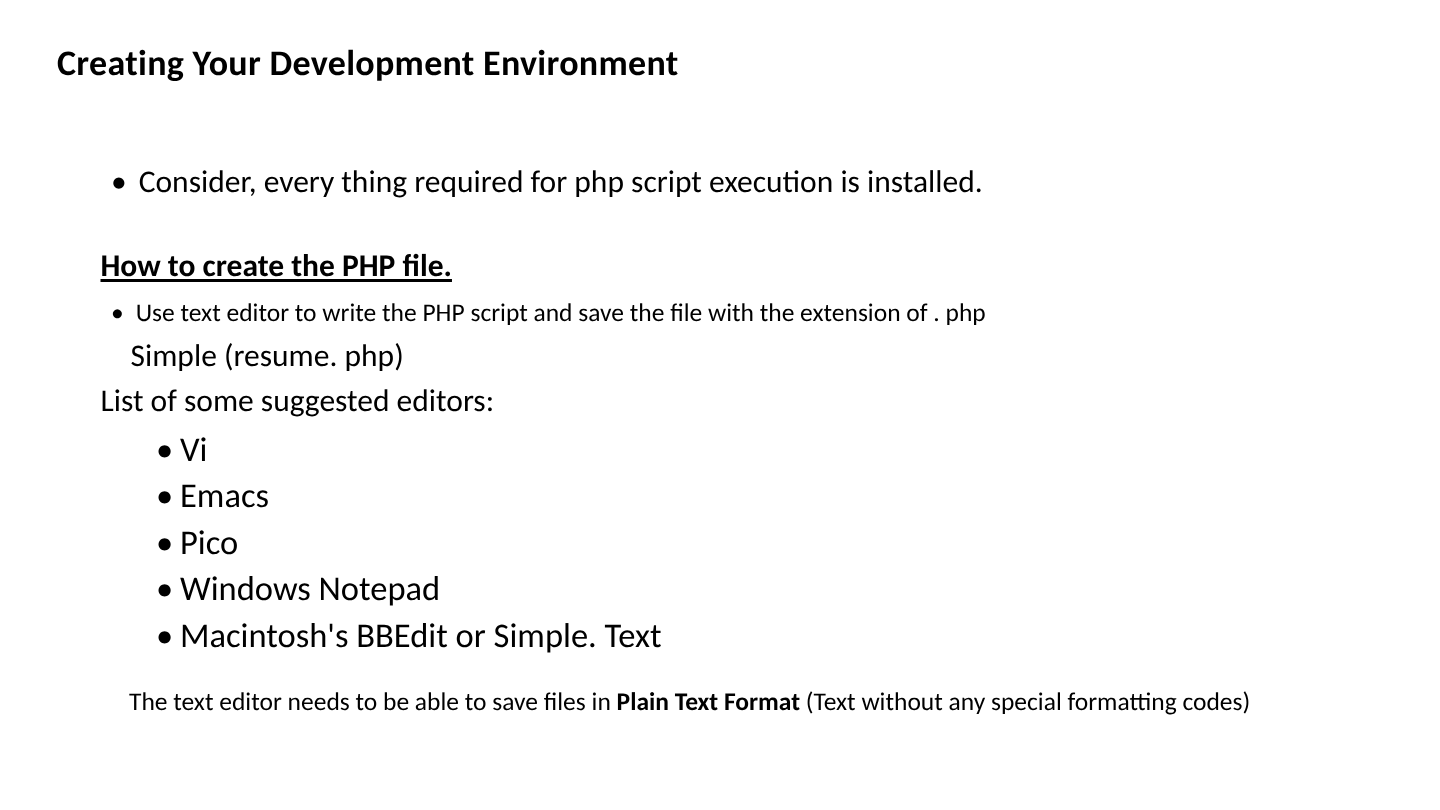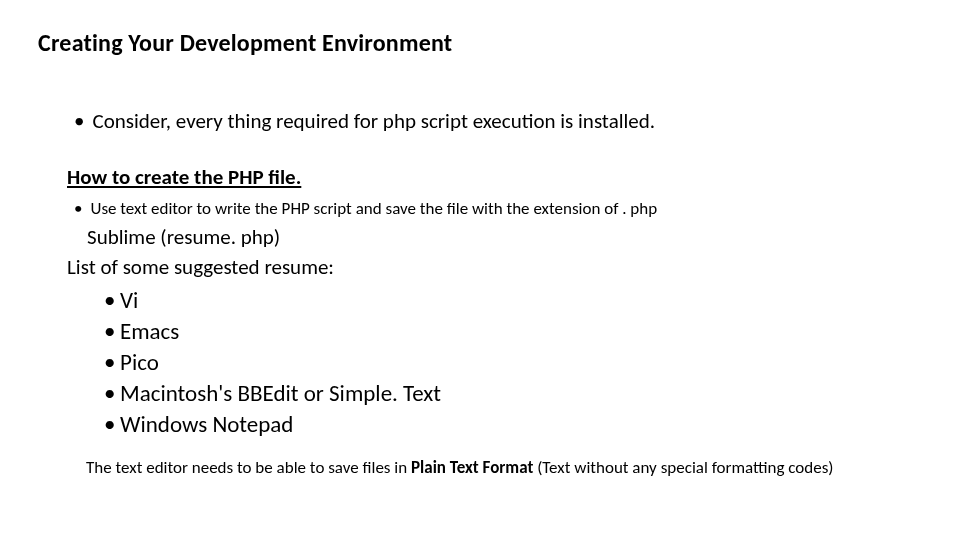--- a/index.html
+++ b/index.html
@@ -88,29 +88,29 @@
   <div class="b1">
     <span class="dot">•</span><span>Consider, every thing required for php script execution is installed.</span>
   </div>
 
   <div class="sub-h">How to create the PHP file.</div>
 
   <div class="b2">
     <span class="dot">•</span><span>Use text editor to write the PHP script and save the file with the extension of . php</span>
   </div>
 
-  <div class="example">Sublime (resume. php)</div>
+  <div class="example">Simple (resume. php)</div>
 
-  <div class="listlabel">List of some suggested resume:</div>
+  <div class="listlabel">List of some suggested editors:</div>
 
   <div class="editor-list">
     <div class="row"><span class="dot">•</span><span>Vi</span></div>
     <div class="row"><span class="dot">•</span><span>Emacs</span></div>
     <div class="row"><span class="dot">•</span><span>Pico</span></div>
+    <div class="row"><span class="dot">•</span><span>Windows Notepad</span></div>
     <div class="row"><span class="dot">•</span><span>Macintosh's BBEdit or Simple. Text</span></div>
-    <div class="row"><span class="dot">•</span><span>Windows Notepad</span></div>
   </div>
 
   <div class="closing">
     <span>The text editor needs to be able to save files in </span><span class="bold">Plain Text Format</span><span> (Text without any special formatting codes)</span>
   </div>
 
 </div>
 
 </body></html>

